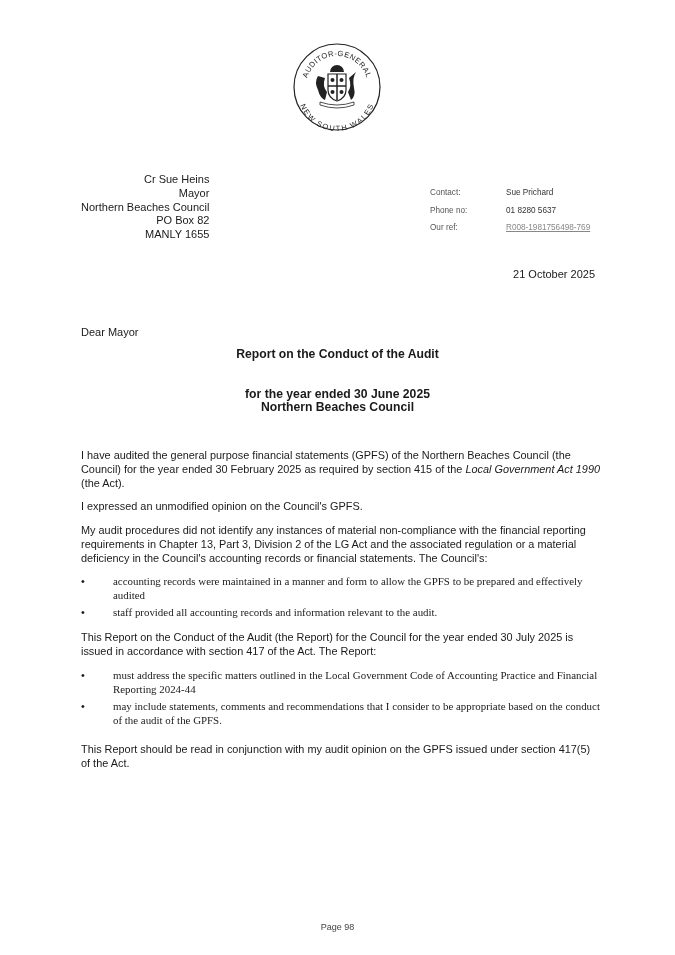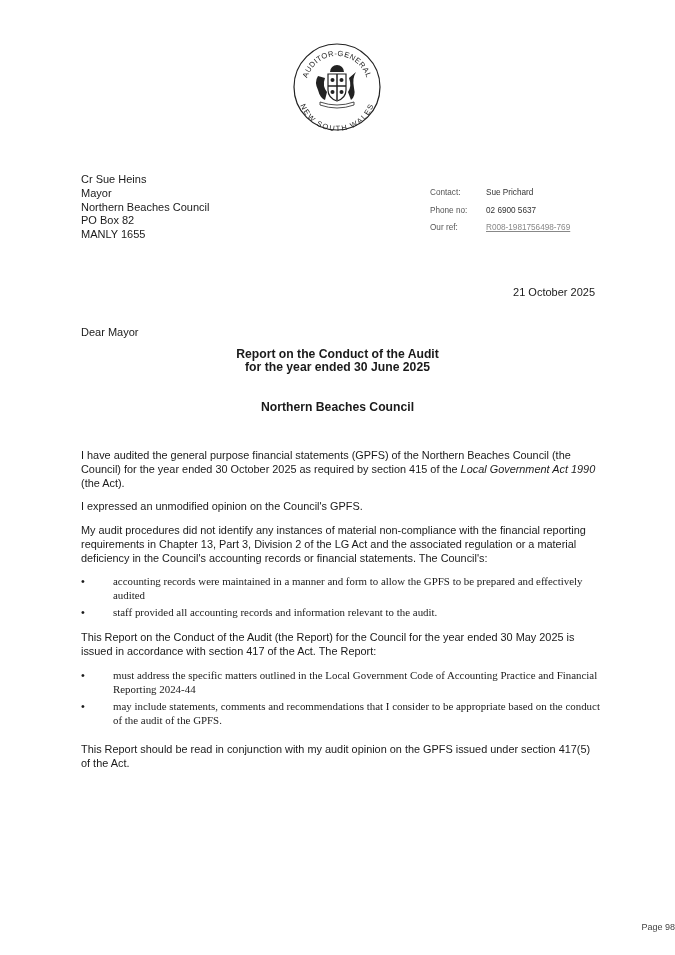--- a/index.html
+++ b/index.html
@@ -2,35 +2,35 @@
 <html><head>
   <meta charset="utf-8">
   <style>
     html, body { margin: 0; padding: 0; background: #ffffff; }
     body {
       width: 675px; height: 955px; position: relative; overflow: hidden;
       font-family: "Liberation Sans", sans-serif; color: #1a1a1a;
     }
     .seal { position: absolute; left: 292px; top: 42px; width: 90px; height: 90px; }
     .recipient { position: absolute; left: 81px; top: 173px; font-size: 11px; line-height: 13.8px; }
-    .recipient div { white-space: nowrap; }
+    .recipient div { white-space: nowrap; text-align: right; }
     .contact { position: absolute; left: 430px; top: 184px; font-size: 8.2px; color: #444; }
     .contact .row { display: flex; height: 17.5px; align-items: center; }
-    .contact .lbl { width: 56px; color: #555; }
+    .contact .lbl { width: 76px; color: #555; }
     .contact .val { color: #333; }
     .contact .ref { color: #888; text-decoration: underline; }
-    .date { position: absolute; right: 80px; top: 286px; font-size: 11px; }
+    .date { position: absolute; right: 80px; top: 268px; font-size: 11px; }
     .salutation { position: absolute; left: 81px; top: 299px; font-size: 11px; margin-top: 27px; }
     .title { position: absolute; left: 0; width: 675px; text-align: center; font-weight: bold; font-size: 12.2px; }
     .body-text { position: absolute; left: 81px; width: 520px; font-size: 10.9px; line-height: 14px; }
     .body-text p { margin: 0; }
     .bullet { position: absolute; left: 81px; width: 520px; font-size: 10.9px; line-height: 14px; display: flex; }
     .bullet .dot { width: 32px; flex: none; }
     .bullet .txt { flex: 1; font-family: Liberation Serif, serif; }
-    .footer { position: absolute; left: 0; width: 675px; top: 922px; text-align: right; font-size: 9px; color: #444; }
+    .footer { position: absolute; left: 0; width: 675px; top: 922px; text-align: center; font-size: 9px; color: #444; }
     i { font-style: italic; }
   </style>
 </head>
 <body>
 
 <div class="seal">
   <svg width="90" height="90" viewBox="0 0 90 90">
     <defs>
       <path id="topArc" d="M 14 45 A 31 31 0 0 1 76 45"></path>
       <path id="botArc" d="M 12 50 A 33 33 0 0 0 78 50"></path>
@@ -69,58 +69,58 @@
   <div>MANLY 1655</div>
 </div>
 
 <div class="contact">
   <div class="row">
     <span class="lbl">Contact:</span>
     <span class="val">Sue Prichard</span>
   </div>
   <div class="row">
     <span class="lbl">Phone no:</span>
-    <span class="val">02 6900 5637</span>
+    <span class="val">01 8280 5637</span>
   </div>
   <div class="row">
     <span class="lbl">Our ref:</span>
     <span class="val ref">R008-1981756498-769</span>
   </div>
 </div>
 
 <div class="date">21 October 2025</div>
 <div class="salutation">Dear Mayor</div>
 
 <div class="title" style="top:347px">Report on the Conduct of the Audit</div>
-<div class="title" style="top:360px">for the year ended 30 June 2025</div>
+<div class="title" style="top:387px">for the year ended 30 June 2025</div>
 <div class="title" style="top:400px">Northern Beaches Council</div>
 
 <div class="body-text" style="top:448px">
-  <p><span>I have audited the general purpose financial statements (GPFS) of the Northern Beaches Council (the Council) for the year ended 30 October 2025 as required by section 415 of the </span><i>Local Government Act 1990</i><span> (the Act).</span></p>
+  <p><span>I have audited the general purpose financial statements (GPFS) of the Northern Beaches Council (the Council) for the year ended 30 February 2025 as required by section 415 of the </span><i>Local Government Act 1990</i><span> (the Act).</span></p>
 </div>
 
 <div class="body-text" style="top:499px">
   <p>I expressed an unmodified opinion on the Council's GPFS.</p>
 </div>
 
 <div class="body-text" style="top:523px">
   <p>My audit procedures did not identify any instances of material non-compliance with the financial reporting requirements in Chapter 13, Part 3, Division 2 of the LG Act and the associated regulation or a material deficiency in the Council's accounting records or financial statements. The Council's:</p>
 </div>
 
 <div class="bullet" style="top:574px">
   <span class="dot">•</span>
   <span class="txt">accounting records were maintained in a manner and form to allow the GPFS to be prepared and effectively audited</span>
 </div>
 <div class="bullet" style="top:605px">
   <span class="dot">•</span>
   <span class="txt">staff provided all accounting records and information relevant to the audit.</span>
 </div>
 
 <div class="body-text" style="top:630px">
-  <p>This Report on the Conduct of the Audit (the Report) for the Council for the year ended 30 May 2025 is issued in accordance with section 417 of the Act. The Report:</p>
+  <p>This Report on the Conduct of the Audit (the Report) for the Council for the year ended 30 July 2025 is issued in accordance with section 417 of the Act. The Report:</p>
 </div>
 
 <div class="bullet" style="top:668px">
   <span class="dot">•</span>
   <span class="txt">must address the specific matters outlined in the Local Government Code of Accounting Practice and Financial Reporting 2024-44</span>
 </div>
 <div class="bullet" style="top:699px">
   <span class="dot">•</span>
   <span class="txt">may include statements, comments and recommendations that I consider to be appropriate based on the conduct of the audit of the GPFS.</span>
 </div>

